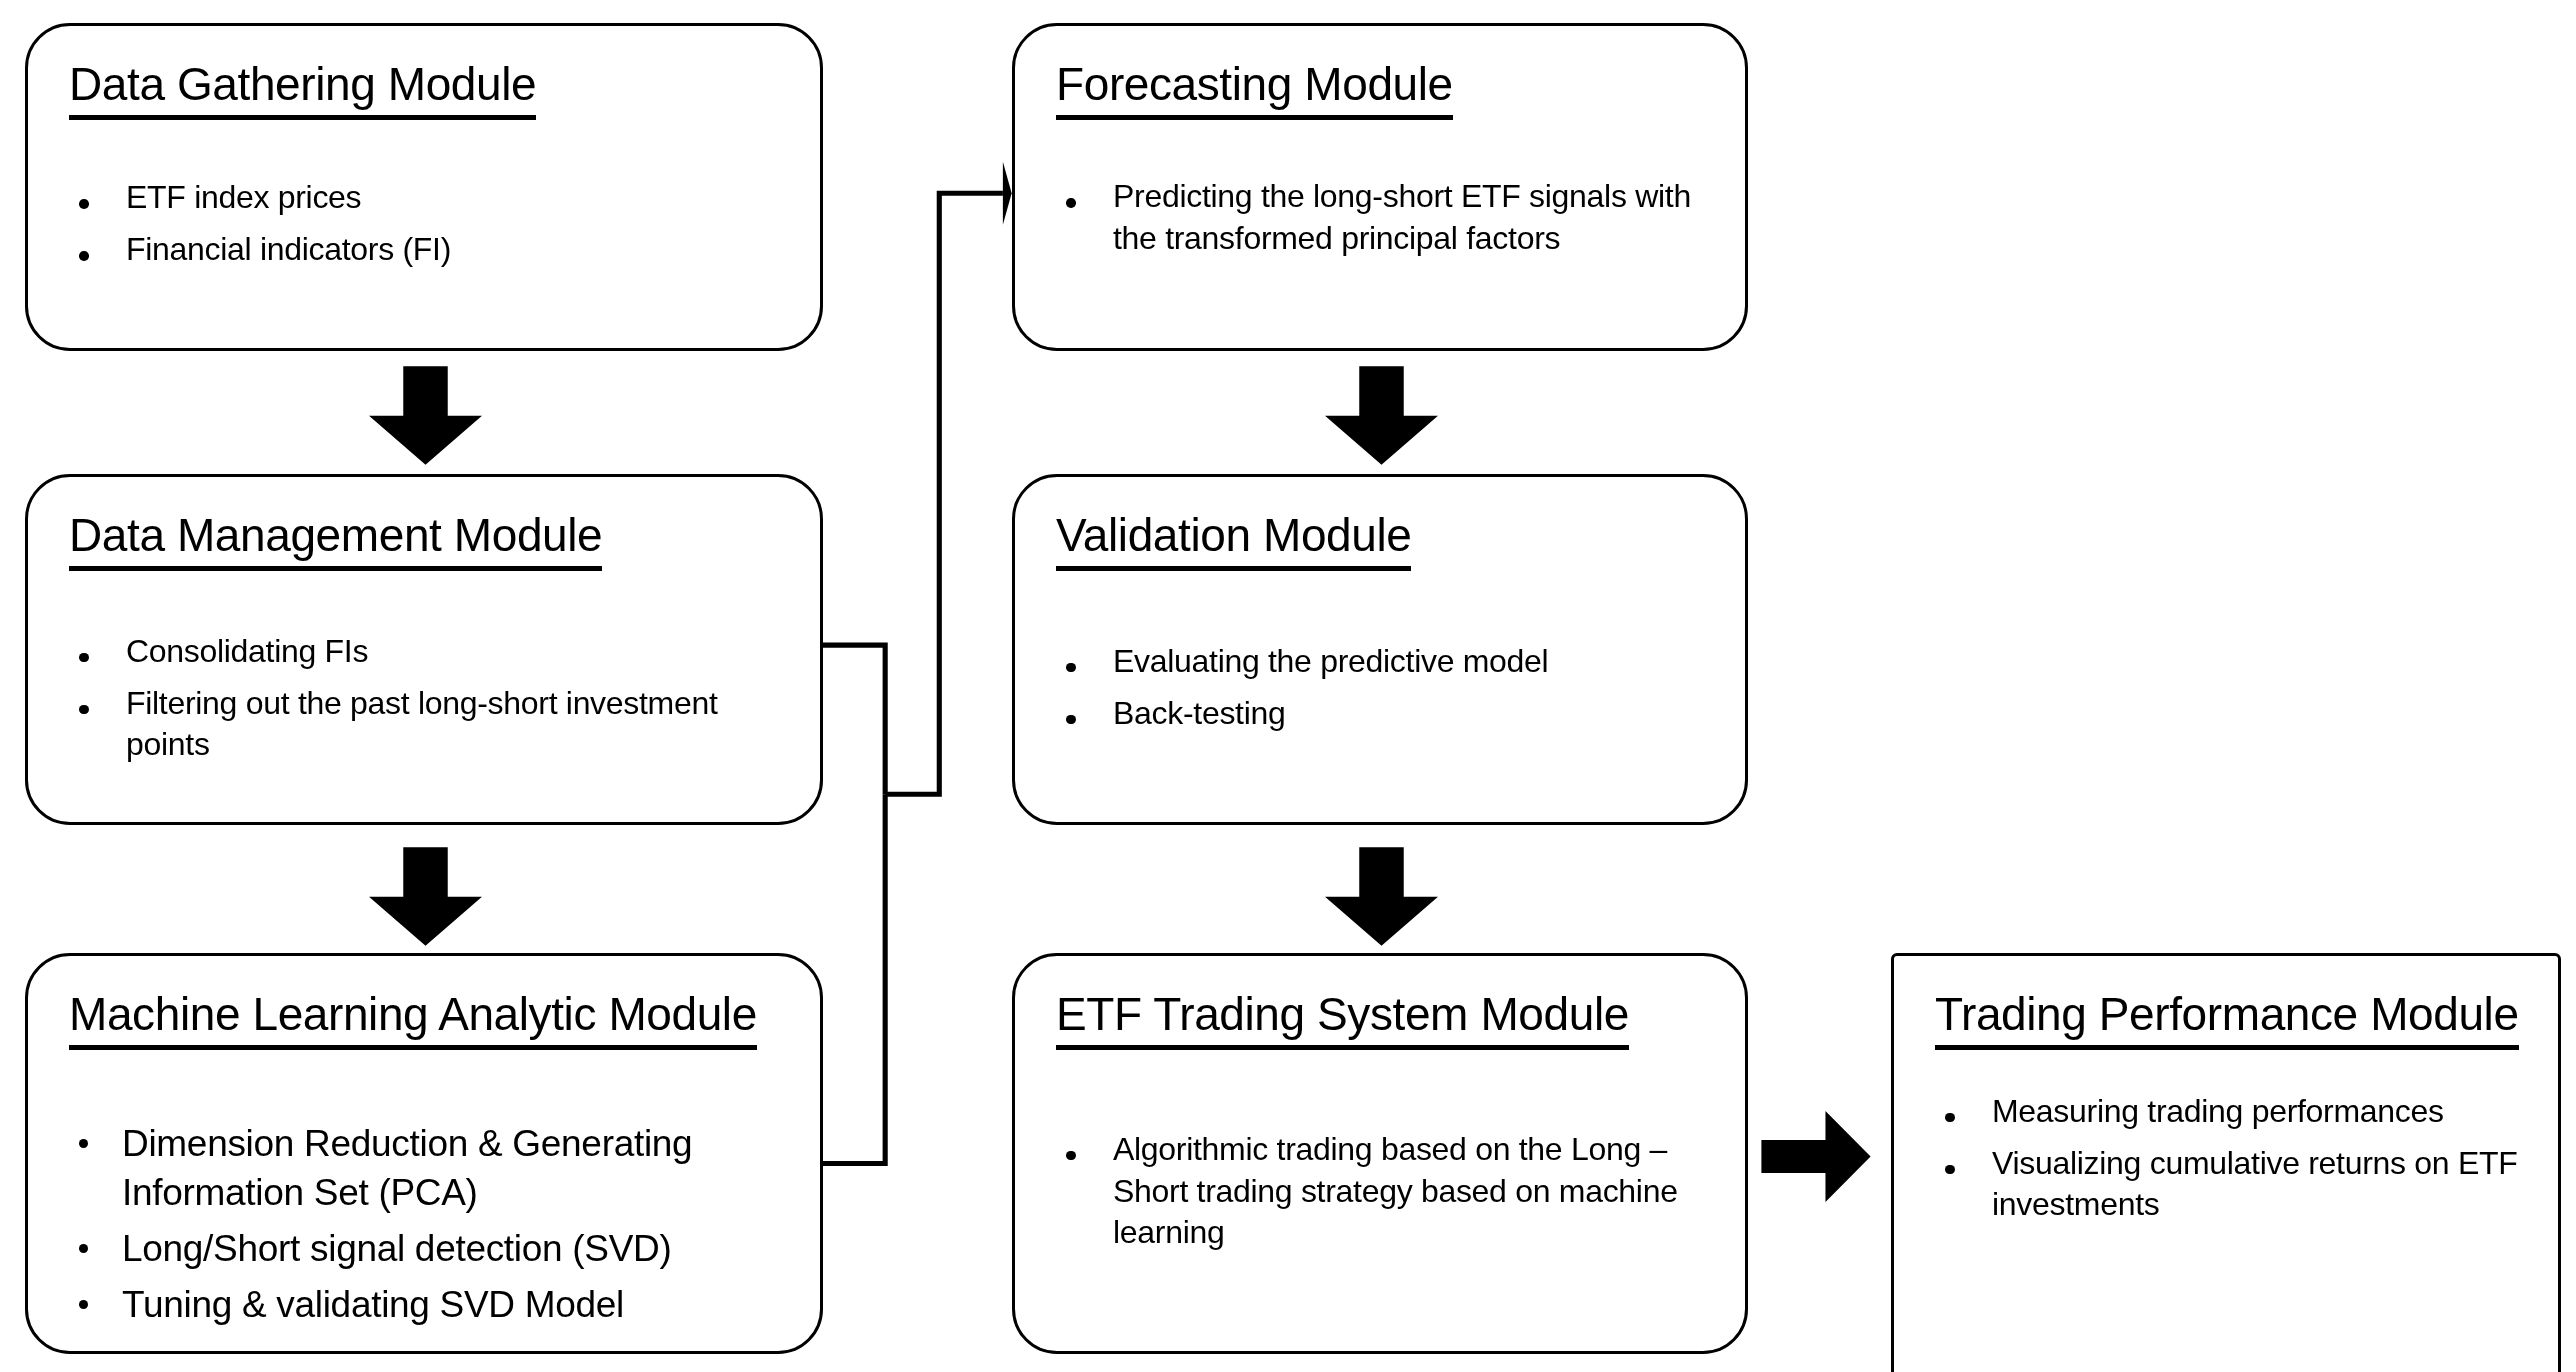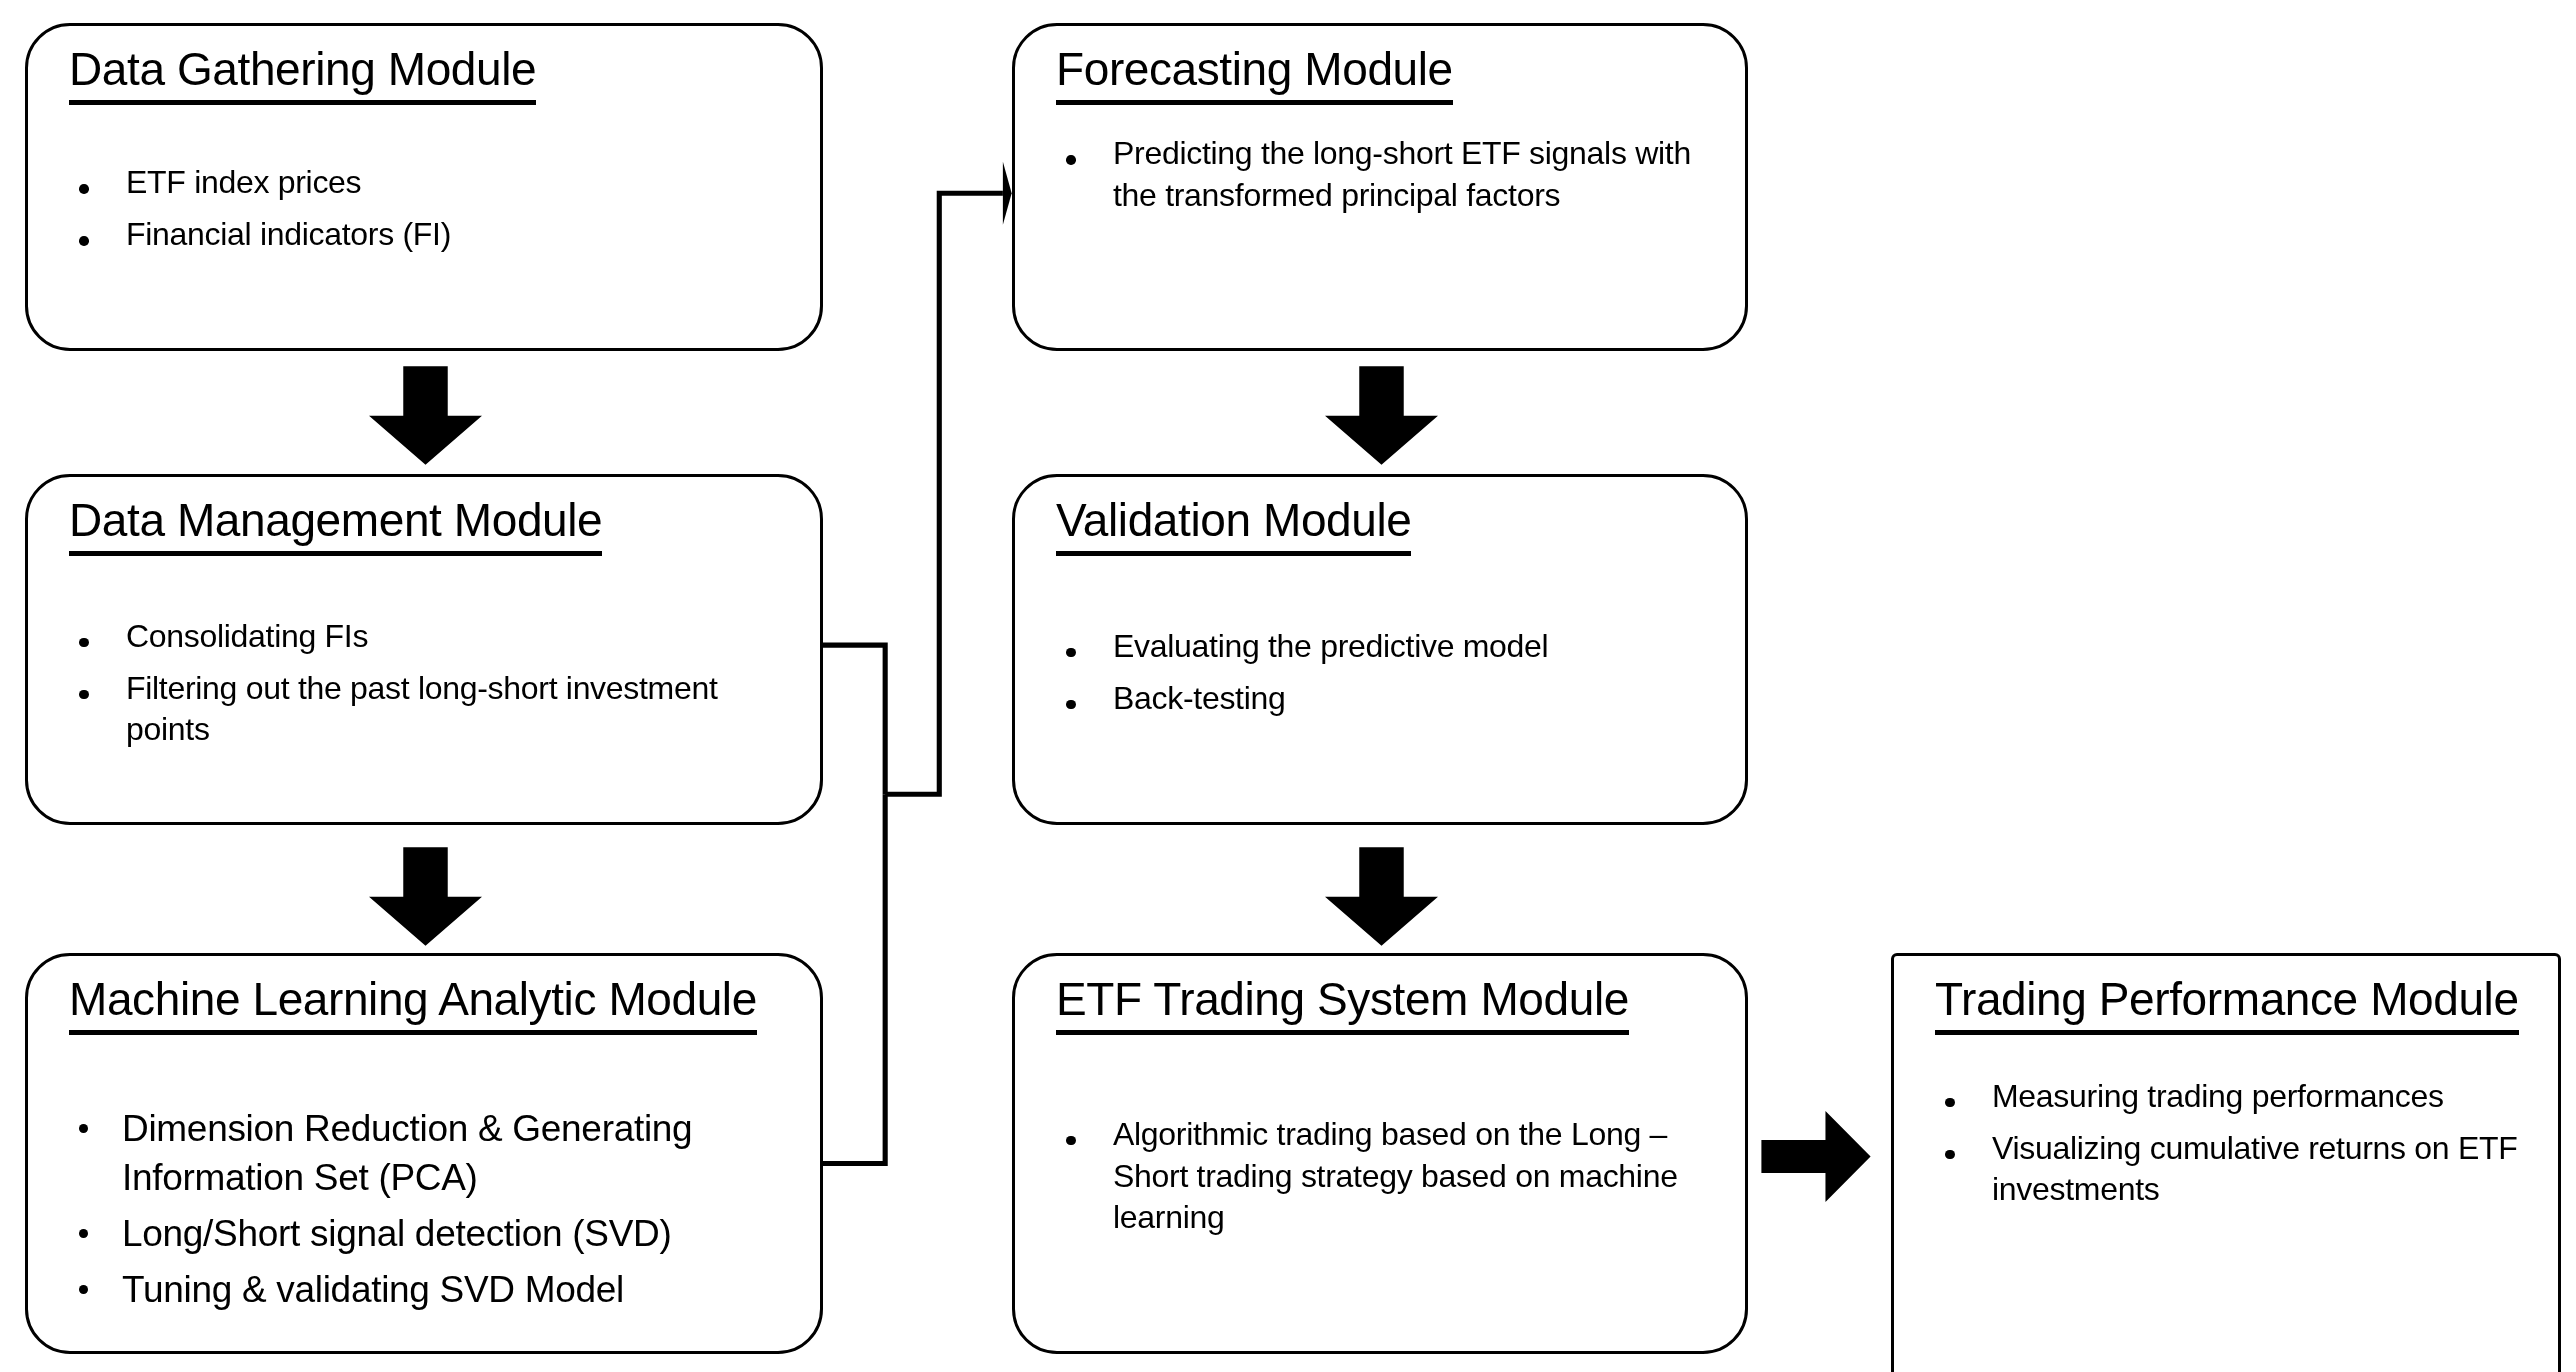--- a/index.html
+++ b/index.html
@@ -18,21 +18,21 @@
     background: #ffffff;
     overflow: hidden;
   }
   
   .module {
     position: absolute;
     box-sizing: border-box;
     border: 3.7px solid #000000;
     border-radius: 45px;
     background: #ffffff;
-    padding: 18px 29px 29px 41px;
+    padding: 33px 29px 29px 41px;
   }
   .module-title {
     font-size: 46px;
     line-height: 1.12;
     font-weight: 400;
     letter-spacing: -0.4px;
     display: inline-block;
     border-bottom: 5.1px solid #000000;
     padding-bottom: 4.4px;
     white-space: nowrap;
@@ -77,21 +77,21 @@
   #mod-data-management     { left: 25px;   top: 474px;  width: 798px; height: 351px; }
   #mod-ml-analytic         { left: 25px;   top: 953px; width: 798px; height: 401px; }
   #mod-forecasting         { left: 1012px; top: 23.4px;   width: 736px; height: 328px; }
   #mod-validation          { left: 1012px; top: 474px;  width: 736px; height: 351px; }
   #mod-etf-trading         { left: 1012px; top: 953px; width: 736px; height: 401px; }
   #mod-trading-performance { left: 1891px; top: 953px; width: 670px;  height: 489px; border-radius: 6px; }
 
   #mod-data-gathering .bullet-list  { margin-top: 57px; }
   #mod-data-management .bullet-list { margin-top: 60px; }
   #mod-ml-analytic .bullet-list     { margin-top: 70px; }
-  #mod-forecasting .bullet-list     { margin-top: 28px; }
+  #mod-forecasting .bullet-list     { margin-top: 56px; }
   #mod-validation .bullet-list      { margin-top: 70px; }
   #mod-etf-trading .bullet-list     { margin-top: 79px; }
   #mod-trading-performance .bullet-list { margin-top: 41px; }
 
   
   .block-arrow {
     position: absolute;
   }
   .block-arrow svg { display: block; }
 

